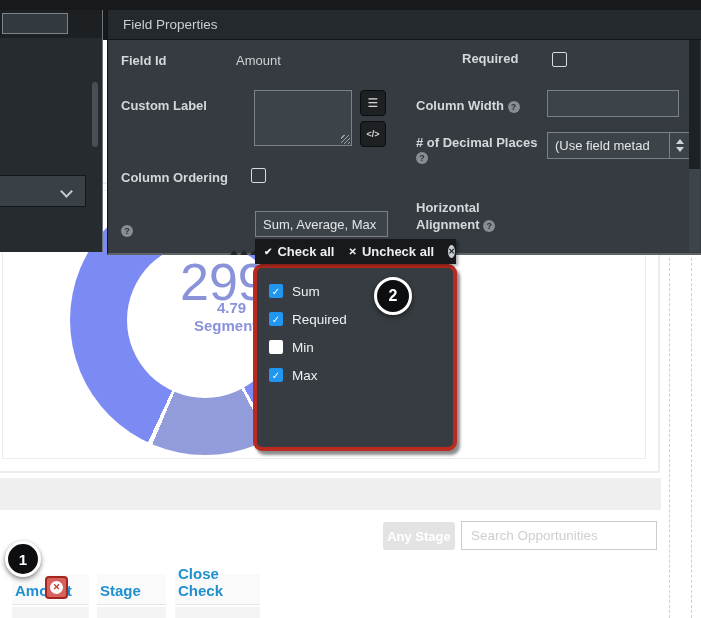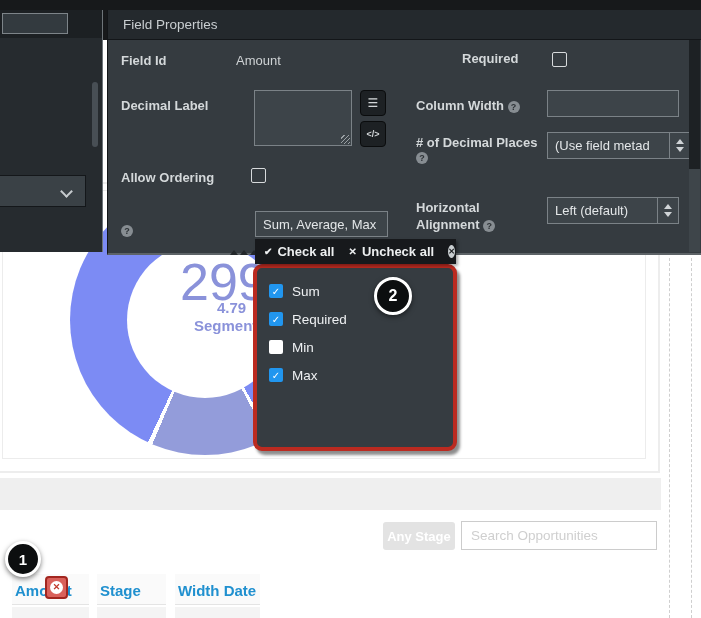--- a/index.html
+++ b/index.html
@@ -113,21 +113,21 @@
   <div class="abs center-sub" style="color: rgb(138, 146, 218);"><span>4.7</span><span>9</span></div>
   <div class="abs center-label" style="color: rgb(138, 146, 218);"><span>Segme</span><span>nt</span></div>
 
   <div class="abs section-band"></div>
 
   <div class="abs any-stage-btn">Any Stage</div>
   <input class="abs search-input" value="" placeholder="Search Opportunities" style="">
 
   <div class="abs th-cell" style="left:12px;width:77px;">Amount</div>
   <div class="abs th-cell" style="left:97px;width:69px;">Stage</div>
-  <div class="abs th-cell" style="left:175px;width:85px;">Width Date</div>
+  <div class="abs th-cell" style="left:175px;width:85px;">Close Check</div>
   <div class="abs row-stub" style="left:12px;width:77px;"></div>
   <div class="abs row-stub" style="left:97px;width:69px;"></div>
   <div class="abs row-stub" style="left:175px;width:85px;"></div>
 
   <div class="abs remove-badge">
     <span class="circ">✕</span>
   </div>
 
   <div class="abs dashed-guide" style="left:669px;"></div>
   <div class="abs dashed-guide" style="left:691px;"></div>
@@ -145,21 +145,21 @@
 
   <div class="abs dialog">
     <div class="abs dlg-title-bar"></div>
     <div class="abs dlg-title">Field Properties</div>
 
     <div class="abs lbl" style="left:13px;top:43px;">Field Id</div>
     <div class="abs val" style="left:128px;top:43px;">Amount</div>
     <div class="abs lbl" style="left:308px;top:41px;margin-left:46px;">Required</div>
     <div class="abs dlg-checkbox" style="left:444px;top:42px;"></div>
 
-    <div class="abs lbl" style="left:13px;top:88px;">Decimal Label</div>
+    <div class="abs lbl" style="left:13px;top:88px;">Custom Label</div>
     <div class="abs dlg-textarea">
       <span class="ta-grip"></span>
     </div>
     <div class="abs sq-btn" style="left:252px;top:80px;font-size:12px;">
       <span>☰</span>
     </div>
     <div class="abs sq-btn" style="left:252px;top:111px;font-size:9px;font-weight:700;">
       <span>&lt;/&gt;</span>
     </div>
 
@@ -171,38 +171,31 @@
     <div class="abs lbl" style="left:308px;top:125px;"># of Decimal Places</div>
     <span class="help abs" style="left:308px;top:142px;">?</span>
     <div class="abs select" style="left:439px;top:122px;width:144px;height:27px;">
       <span>(Use field metad</span>
       <span class="stepper">
           <i class="tri-up"></i>
           <i class="tri-dn"></i>
         </span>
     </div>
 
-    <div class="abs lbl" style="left:13px;top:160px;">Allow Ordering</div>
+    <div class="abs lbl" style="left:13px;top:160px;">Column Ordering</div>
     <div class="abs dlg-checkbox" style="left:143px;top:158px;"></div>
 
     <span class="help abs" style="left:13px;top:215px;">?</span>
     <div class="abs dlg-input select" style="left:147px;top:201px;width:133px;height:25px;background:#3d4449;">
       <span>Sum, Average, Max</span>
     </div>
 
     <div class="abs lbl" style="left:308px;top:190px;">Horizontal</div>
     <div class="abs lbl" style="left:308px;top:207px;">
       <span>Alignment</span> <span class="help">?</span>
-    </div>
-    <div class="abs select" style="left:439px;top:187px;width:132px;height:27px;">
-      <span>Left (default)</span>
-      <span class="stepper">
-          <i class="tri-up"></i>
-          <i class="tri-dn"></i>
-        </span>
     </div>
 
     <div class="abs dlg-scroll-track">
       <div class="dlg-scroll-thumb"></div>
     </div>
   </div>
 
   <div class="abs resize-grip">
       <i></i>
       <i></i>

